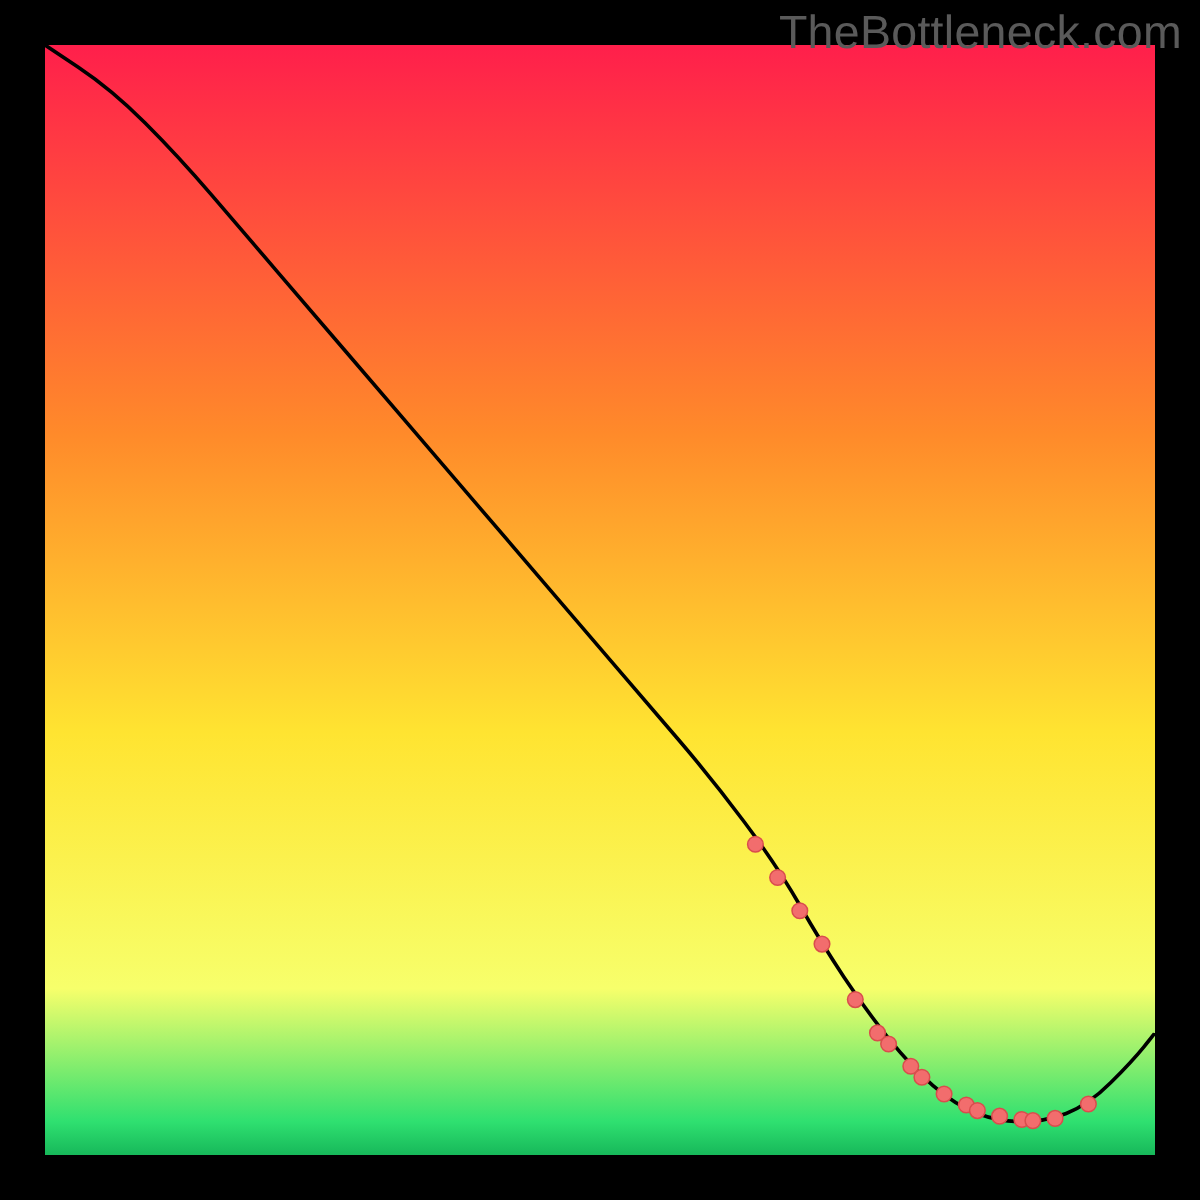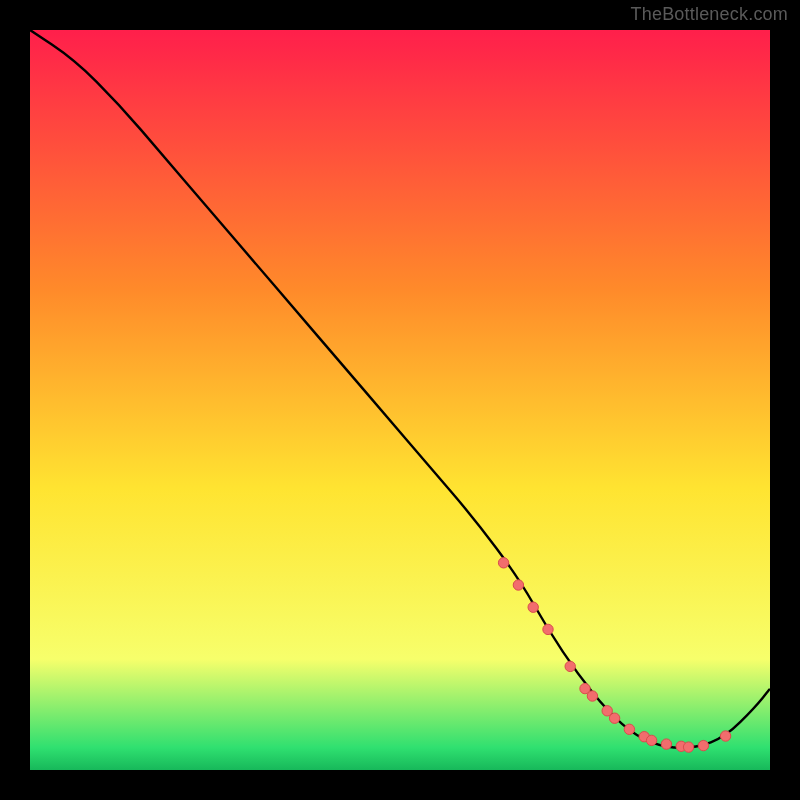--- a/index.html
+++ b/index.html
@@ -14,21 +14,21 @@
   .frame {
     position: relative;
     width: 800px;
     height: 800px;
     background: #000;
   }
   .watermark {
     position: absolute;
     top: 4px;
     right: 12px;
-    font-size: 18px;
+    font-size: 31px;
     font-weight: 500;
     color: #5a5a5a;
     letter-spacing: 0.2px;
     z-index: 10;
   }
   .plot {
     position: absolute;
     left: 30px;
     top: 30px;
     width: 740px;

